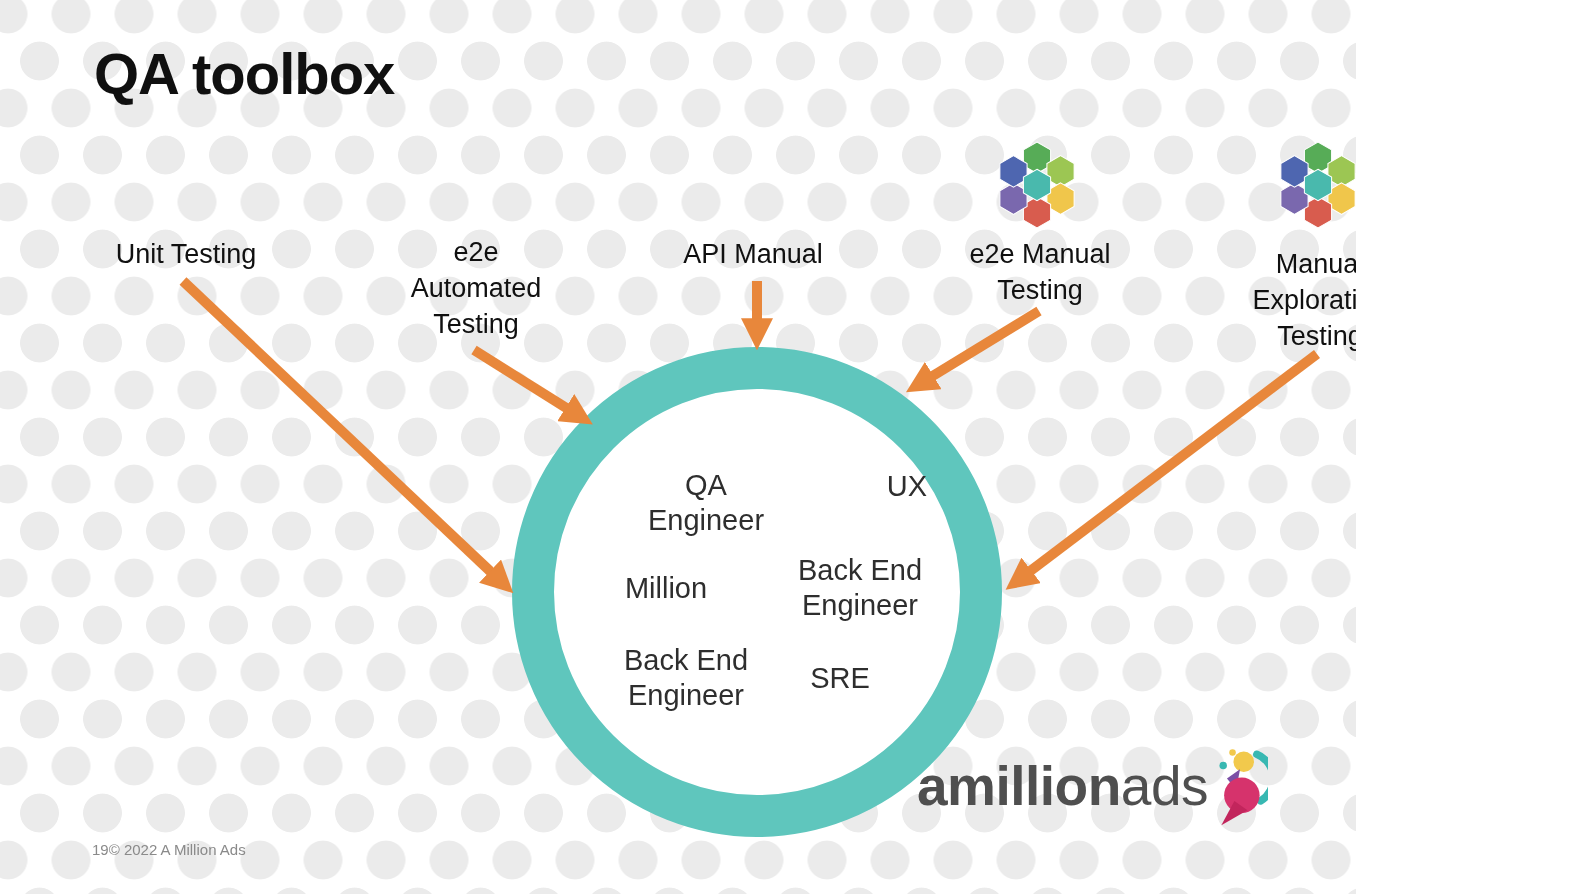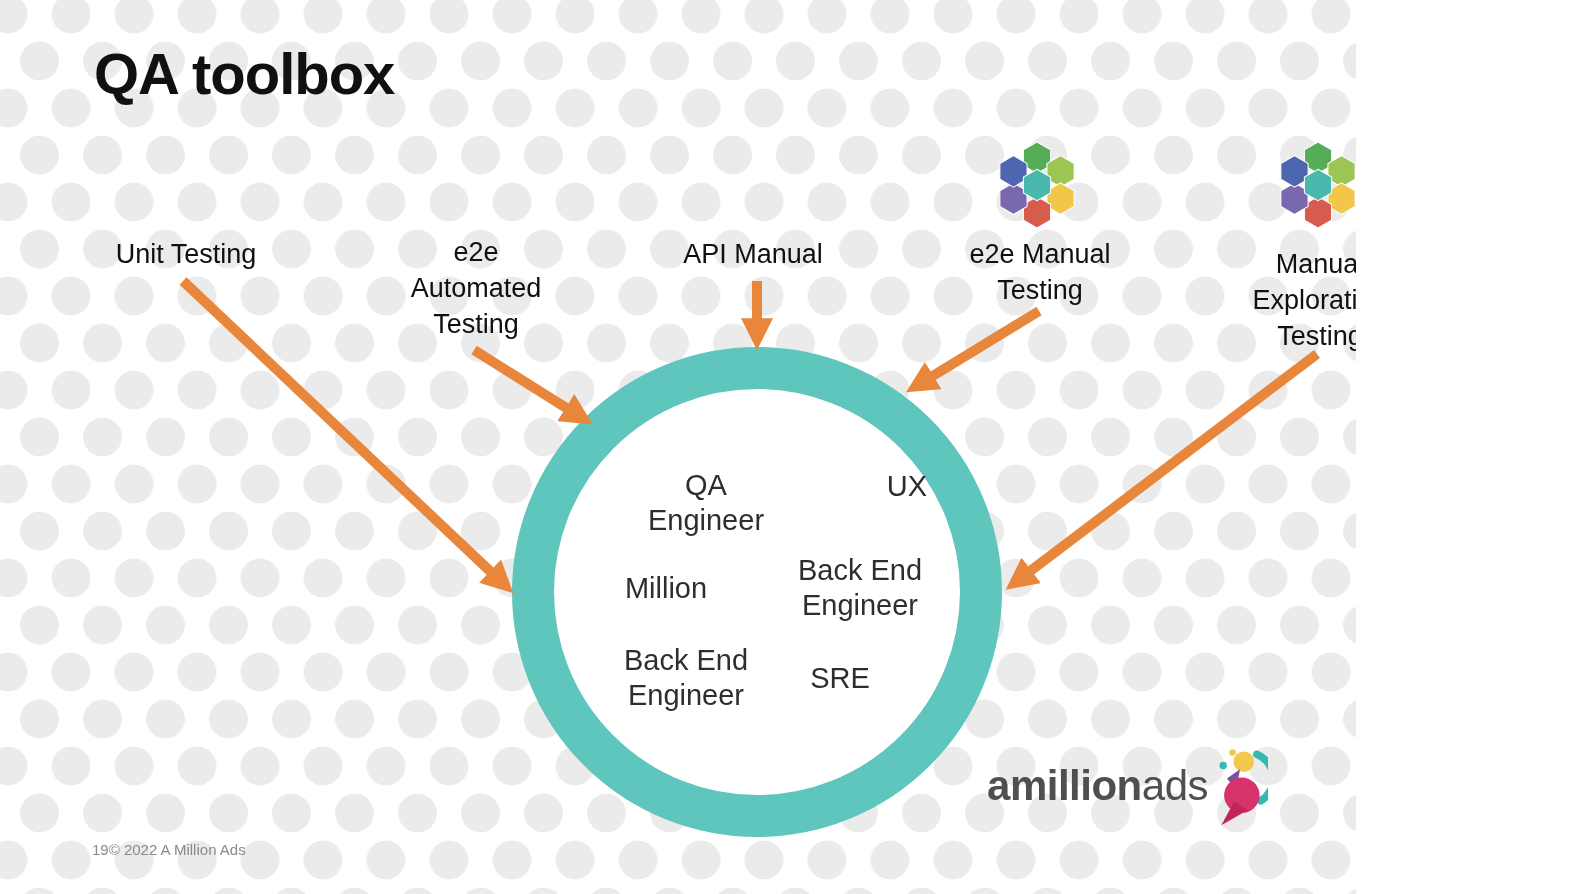--- a/index.html
+++ b/index.html
@@ -110,21 +110,21 @@
 
   .logo {
     position: absolute;
     right: 88px;
     top: 742px;
     display: flex;
     align-items: center;
     gap: 4px;
     z-index: 3;
   }
-  .logo-text { font-size: 42px; color: #4f4f4f; letter-spacing: -0.5px; }
+  .logo-text { font-size: 55px; color: #4f4f4f; letter-spacing: -0.5px; }
   .logo-bold { font-weight: 700; }
   .logo-light { font-weight: 400; }
 </style>
 </head>
 <body>
 
 <div class="slide">
 
   <h1 class="title">QA toolbox</h1>
 

